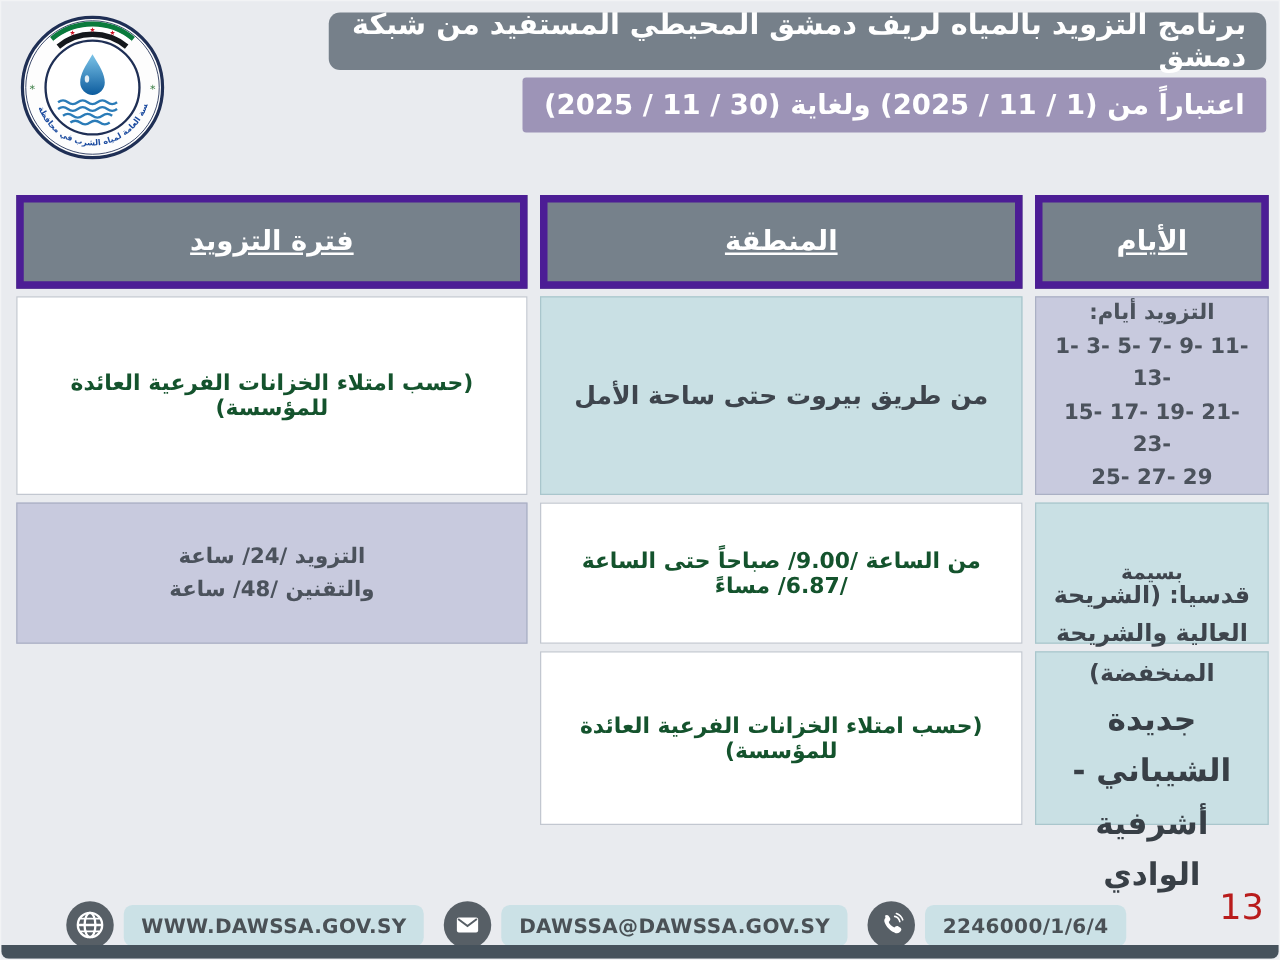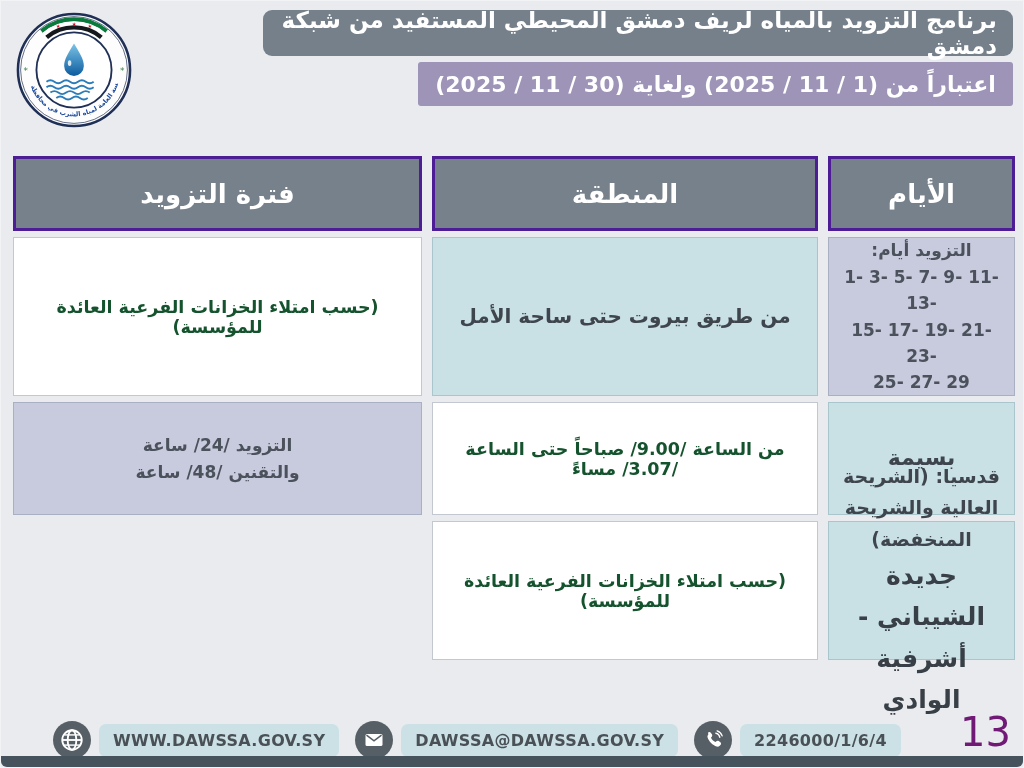--- a/index.html
+++ b/index.html
@@ -44,22 +44,23 @@
     grid-template-rows:75px 159px 113px 139px;
     column-gap:10px; row-gap:6px;
   }
   .cell {
     display:flex; flex-direction:column;
     align-items:center; justify-content:center;
     text-align:center; padding:6px 10px;
   }
   .hcell {
     background:var(--header-cell, #76818b);
-    color:#fff; font-weight:bold; font-size:26px;
-    border:3px solid #4c1d95;
+    color:#fff; font-weight:bold; font-size:22px;
+    border:6px solid #4c1d95;
+    text-decoration:underline;
   }
   .dcell {
     background:var(--days-cell, #c8cade);
     border:1px solid #aab0c4;
     color:var(--text-dark, #4b525c);
     font-weight:bold; font-size:17px; line-height:1.55;
   }
   .rcell {
     background:var(--region-cell, #c9e0e4);
     border:1px solid #a9c6cc;
@@ -67,21 +68,21 @@
     font-weight:bold; font-size:20px; line-height:1.65;
   }
   .pcell {
     background:var(--period-cell, #ffffff);
     border:1px solid #c2c7d0;
     color:#14532d;
     font-weight:bold; font-size:17.5px;
   }
   .line { width:100%; }
   .num { direction:ltr; font-family:"DejaVu Sans", sans-serif; }
-  .big { font-size:22px; }
+  .big { font-size:16px; }
   .xl  { font-size:25px; color:#383f46; }
 
   
   .footer {
     position:absolute; left:52px; right:120px; top:718px; height:42px;
     display:flex; align-items:center; gap:8px;
   }
   .f-icon {
     width:38px; height:38px; border-radius:50%;
     background:var(--icon-circle, #575f66);
@@ -93,21 +94,21 @@
     background:var(--pill, #cbe1e6);
     color:#4a5156;
     font-weight:bold; font-size:16px;
     padding:7px 14px; border-radius:7px;
     letter-spacing:0.3px;
     white-space:nowrap;
     margin-right:8px;
   }
   .page-number {
     position:absolute; right:12px; top:708px;
-    font-size:40px; color:#701a75; font-family:"DejaVu Sans", sans-serif;text-align:right;
+    font-size:28px; color:#b91c1c; font-family:"DejaVu Sans", sans-serif;text-align:right;
   }
   .bottom-bar {
     position:absolute; left:0; right:0; bottom:0; height:11px;
     background:var(--bottom-bar, #46525c);
     border-radius:0 0 6px 6px;
   }
 </style>
 </head>
 <body>
 
@@ -181,21 +182,21 @@
       <div class="line">من طريق بيروت حتى ساحة الأمل</div>
     </div>
     <div class="cell pcell">
       <div class="line">(حسب امتلاء الخزانات الفرعية العائدة للمؤسسة)</div>
     </div>
 
     <div class="cell rcell">
       <div class="line big">بسيمة</div>
     </div>
     <div class="cell pcell">
-      <div class="line">من الساعة /9.00/ صباحاً حتى الساعة /3.07/ مساءً</div>
+      <div class="line">من الساعة /9.00/ صباحاً حتى الساعة /6.87/ مساءً</div>
     </div>
 
     <div class="cell dcell">
       <div class="line">التزويد /24/ ساعة</div>
       <div class="line">والتقنين /48/ ساعة</div>
     </div>
     <div class="cell rcell">
       <div class="line" style="font-size:19px">قدسيا: (الشريحة العالية والشريحة المنخفضة)</div>
       <div class="line xl">جديدة الشيباني - أشرفية الوادي</div>
     </div>

